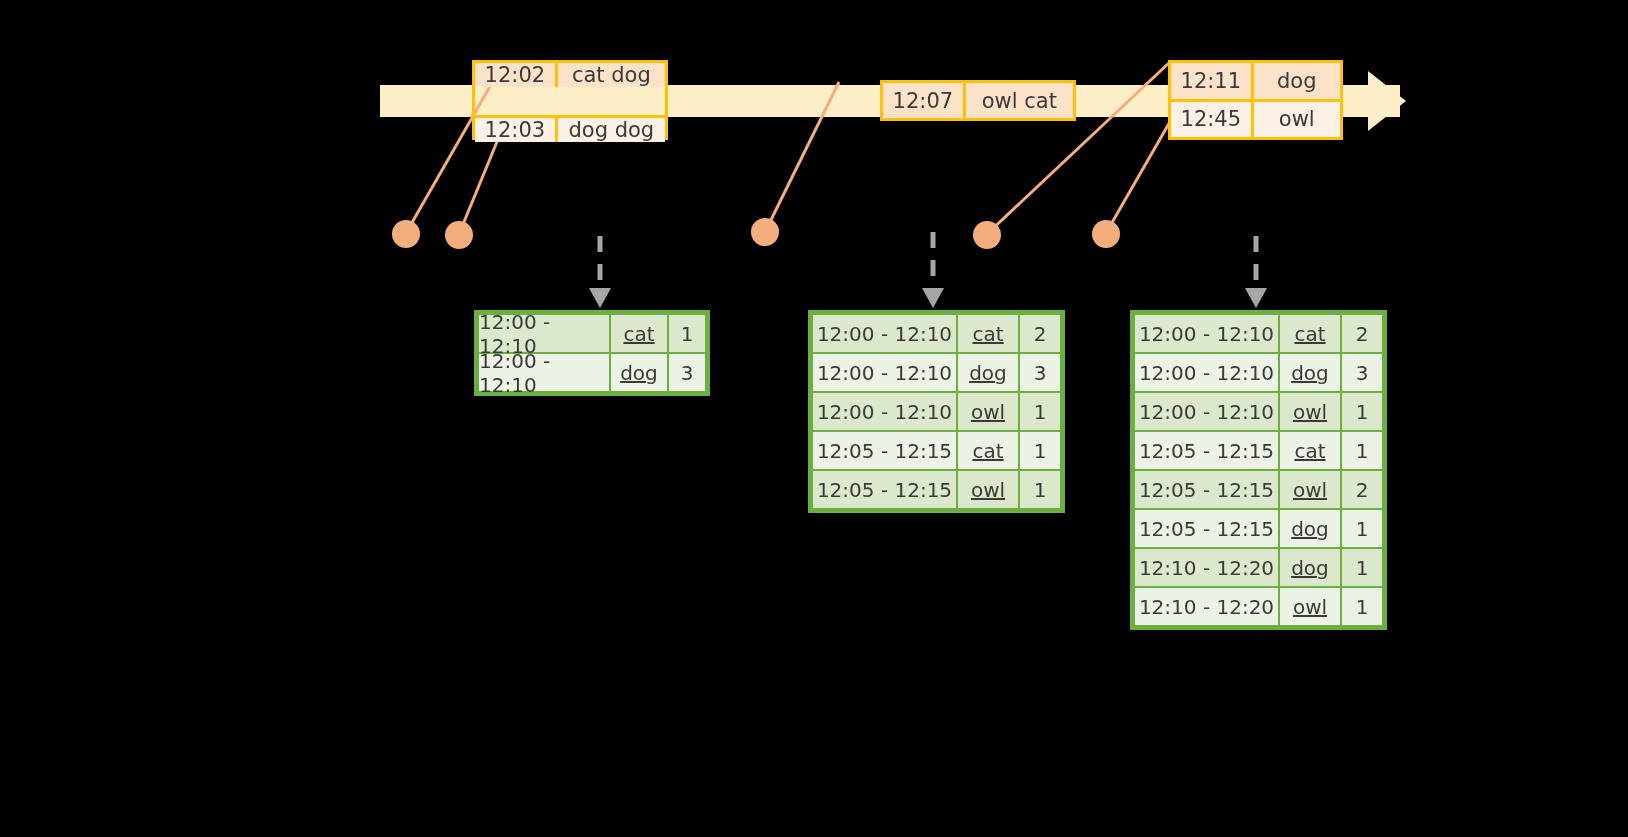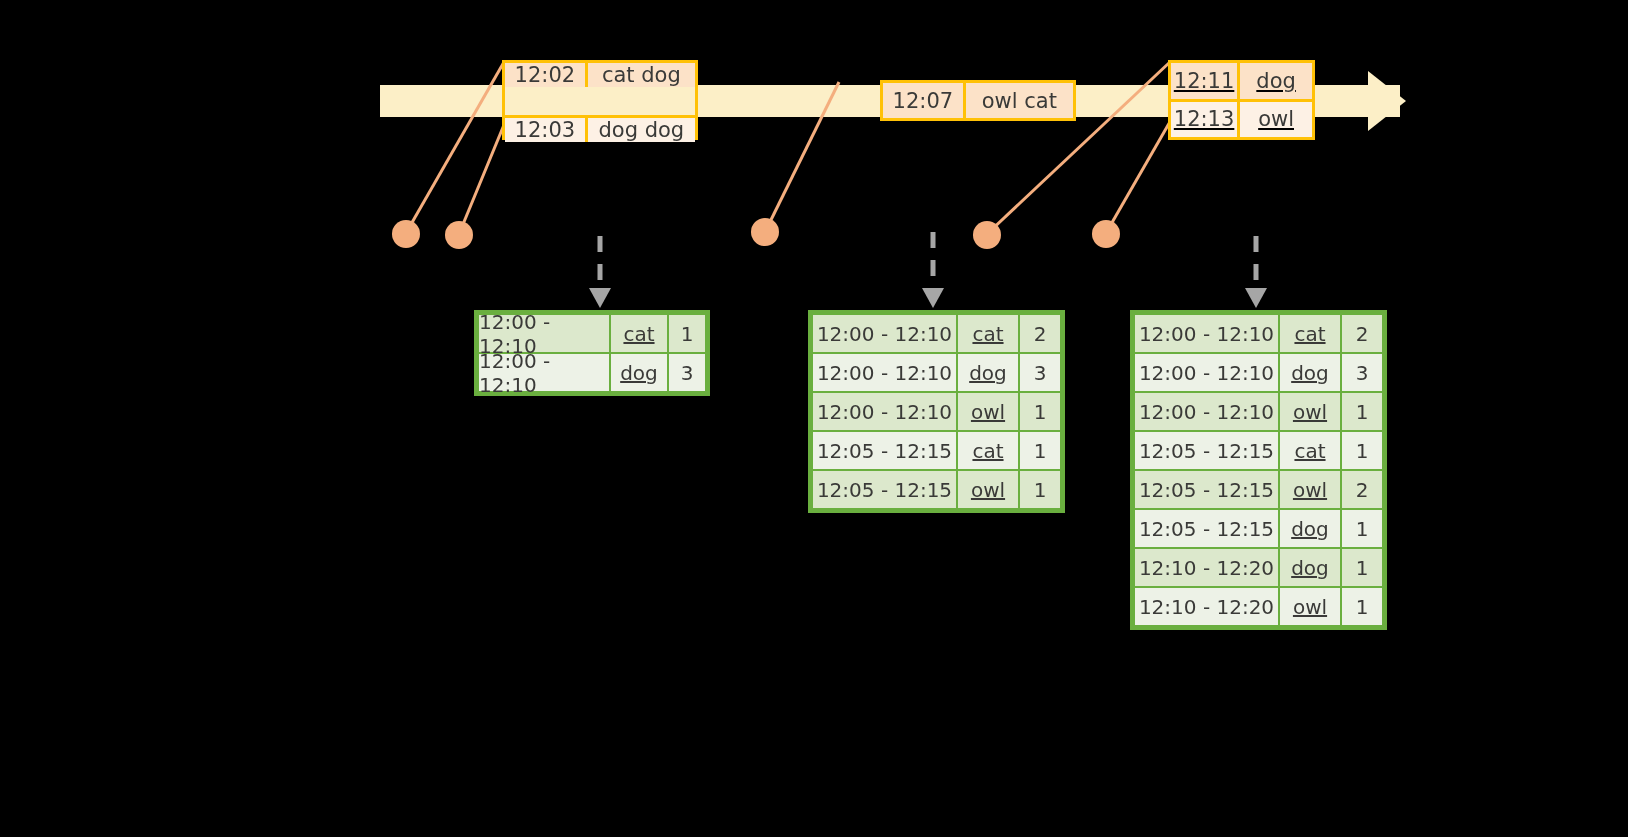--- a/index.html
+++ b/index.html
@@ -18,25 +18,25 @@
   .evt{position:absolute;border:3px solid #FFC107;box-sizing:border-box;
        display:flex;flex-direction:column;}
   .evt-row{display:flex;flex:1;}
   .evt-row + .evt-row{border-top:3px solid #FFC107;}
   .evt-cell{display:flex;align-items:center;justify-content:center;
        font-size:21px;color:#3a3a38;box-sizing:border-box;}
   .evt-cell.time{width:84px;border-right:3px solid #FFC107;}
   .evt-row.r1 .evt-cell{background:#FCE2C8;}
   .evt-row.r2 .evt-cell{background:#FDF1E5;}
 
-  #evt-a{left:502px;top:60px;width:196px;height:80px;gap:28px;}
+  #evt-a{left:472px;top:60px;width:196px;height:80px;gap:28px;}
   #evt-a .evt-cell.msg{width:109px;text-align:center;}
   #evt-b{left:836px;top:80px;width:196px;height:41px;margin-left:44px;}
   #evt-b .evt-cell.msg{width:109px;}
-  #evt-c{left:1168px;top:60px;width:147px;height:80px;text-decoration:underline;}
+  #evt-c{left:1168px;top:60px;width:175px;height:80px;}
   #evt-c .evt-cell.msg{width:88px;}
 
   
   .conn{position:absolute;left:0;top:0;width:1628px;height:837px;
         pointer-events:none;}
 
   
   .rtable{position:absolute;border:4px solid #6AAF3F;box-sizing:border-box;
           display:flex;flex-direction:column;background:#6AAF3F;}
   .rrow{display:flex;}
@@ -106,21 +106,21 @@
       <div class="evt-cell msg">owl cat</div>
     </div>
   </div>
 
   <div class="evt" id="evt-c">
     <div class="evt-row r1">
       <div class="evt-cell time">12:11</div>
       <div class="evt-cell msg">dog</div>
     </div>
     <div class="evt-row r2">
-      <div class="evt-cell time">12:13</div>
+      <div class="evt-cell time">12:45</div>
       <div class="evt-cell msg">owl</div>
     </div>
   </div>
 
   <div class="rtable" id="tbl1">
       <div class="rrow odd">
         <div class="rcell win">12:00 - 12:10</div>
         <div class="rcell key">cat</div>
         <div class="rcell cnt">1</div>
       </div>

